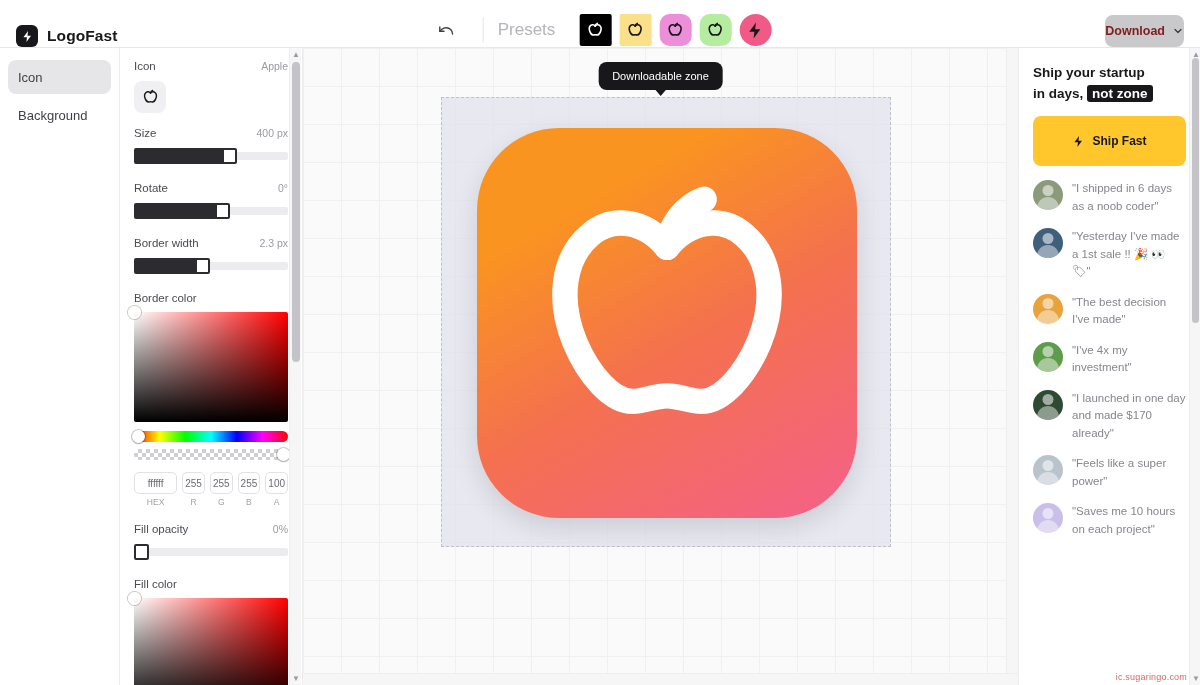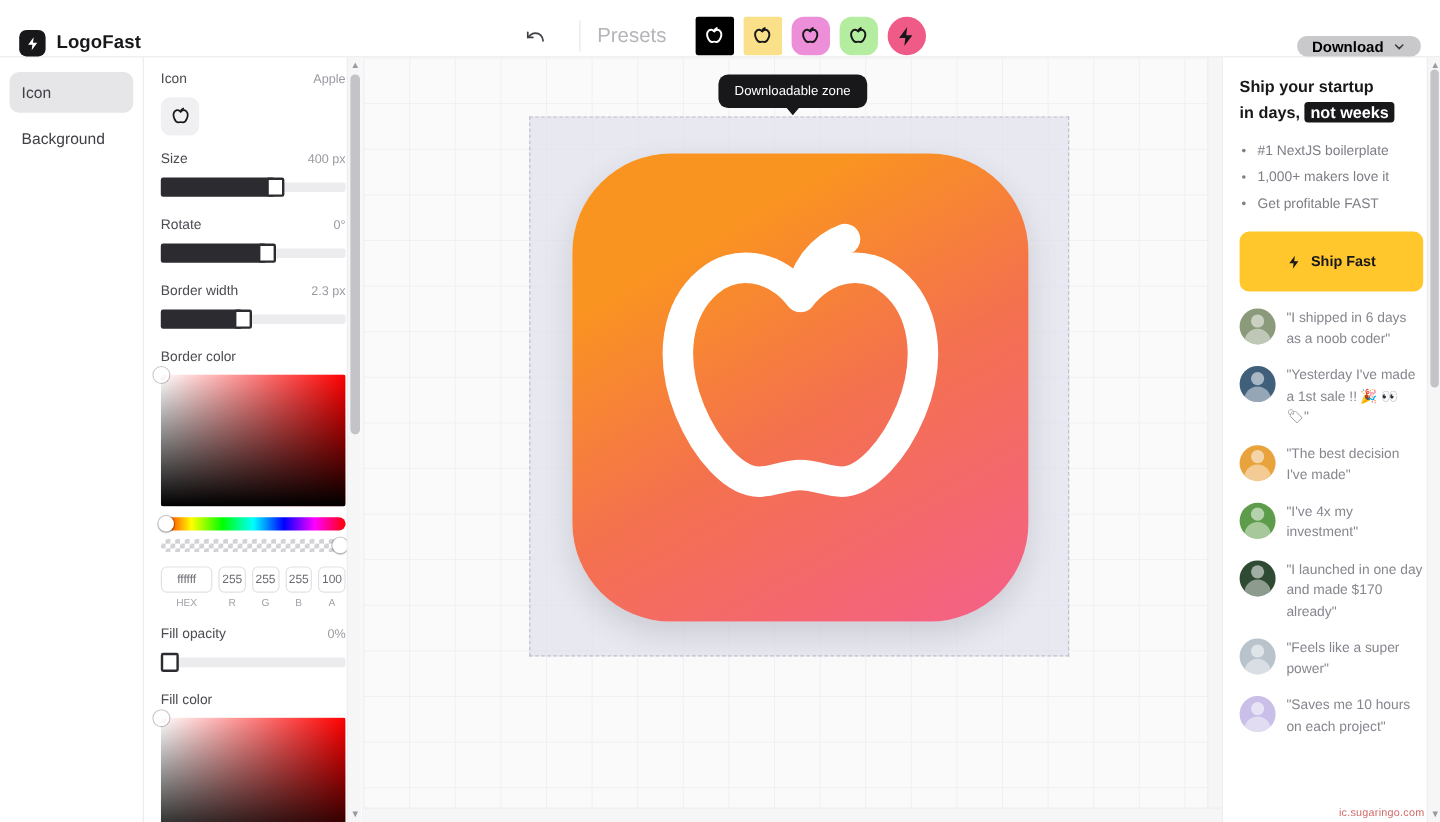--- a/index.html
+++ b/index.html
@@ -38,23 +38,23 @@
     width: 32px; height: 32px; display: flex; align-items: center; justify-content: center;
     cursor: pointer; border: none; padding: 0;
   }
   .preset.sq { border-radius: 2px; }
   .preset.rnd { border-radius: 10px; }
   .preset.cir { border-radius: 50%; }
 
   .download-wrap { margin-left: auto; padding-right: 16px; }
   .download-btn {
     display: flex; align-items: center; gap: 7px;
-    background: #c9c9cc; color: #000000;
+    background: #c9c9cc; color: #7f1d1d;
     border: none; border-radius: 8px;
-    height: 17px; padding: 0 12px; font-size: 12.5px; font-weight: 700;
+    height: 32px; padding: 0 0; font-size: 12.5px; font-weight: 700;
     font-family: "Liberation Sans", sans-serif; cursor: pointer;
   }
 
   
   .body-row { flex: 1; display: flex; min-height: 0; }
 
   
   .nav-rail {
     width: 120px; min-width: 120px; background: #fff;
     border-right: 1px solid #ececee;
@@ -436,29 +436,24 @@
 
       <div class="canvas-sb-v"></div>
       <div class="canvas-sb-h"></div>
     </div>
 
     <div class="promo">
       <div class="promo-title">
         <div>Ship your startup</div>
         <div>
           <span>in days,</span>
-          <span class="hl">not weeks</span>
-        </div>
-      </div>
-
-      <ul class="promo-list">
-        <li>#1 NextJS boilerplate</li>
-        <li>1,000+ makers love it</li>
-        <li>Get profitable FAST</li>
-      </ul>
+          <span class="hl">not zone</span>
+        </div>
+      </div>
+
 
       <button class="ship-btn">
         <svg width="13" height="13" viewBox="0 0 24 24" fill="#18181b">
             <path d="M13 2L4.5 13.5H11L10 22l8.5-11.5H12L13 2z"></path>
           </svg>
         <span>Ship Fast</span>
       </button>
 
       <div class="testimonials">
         <div class="tst">

